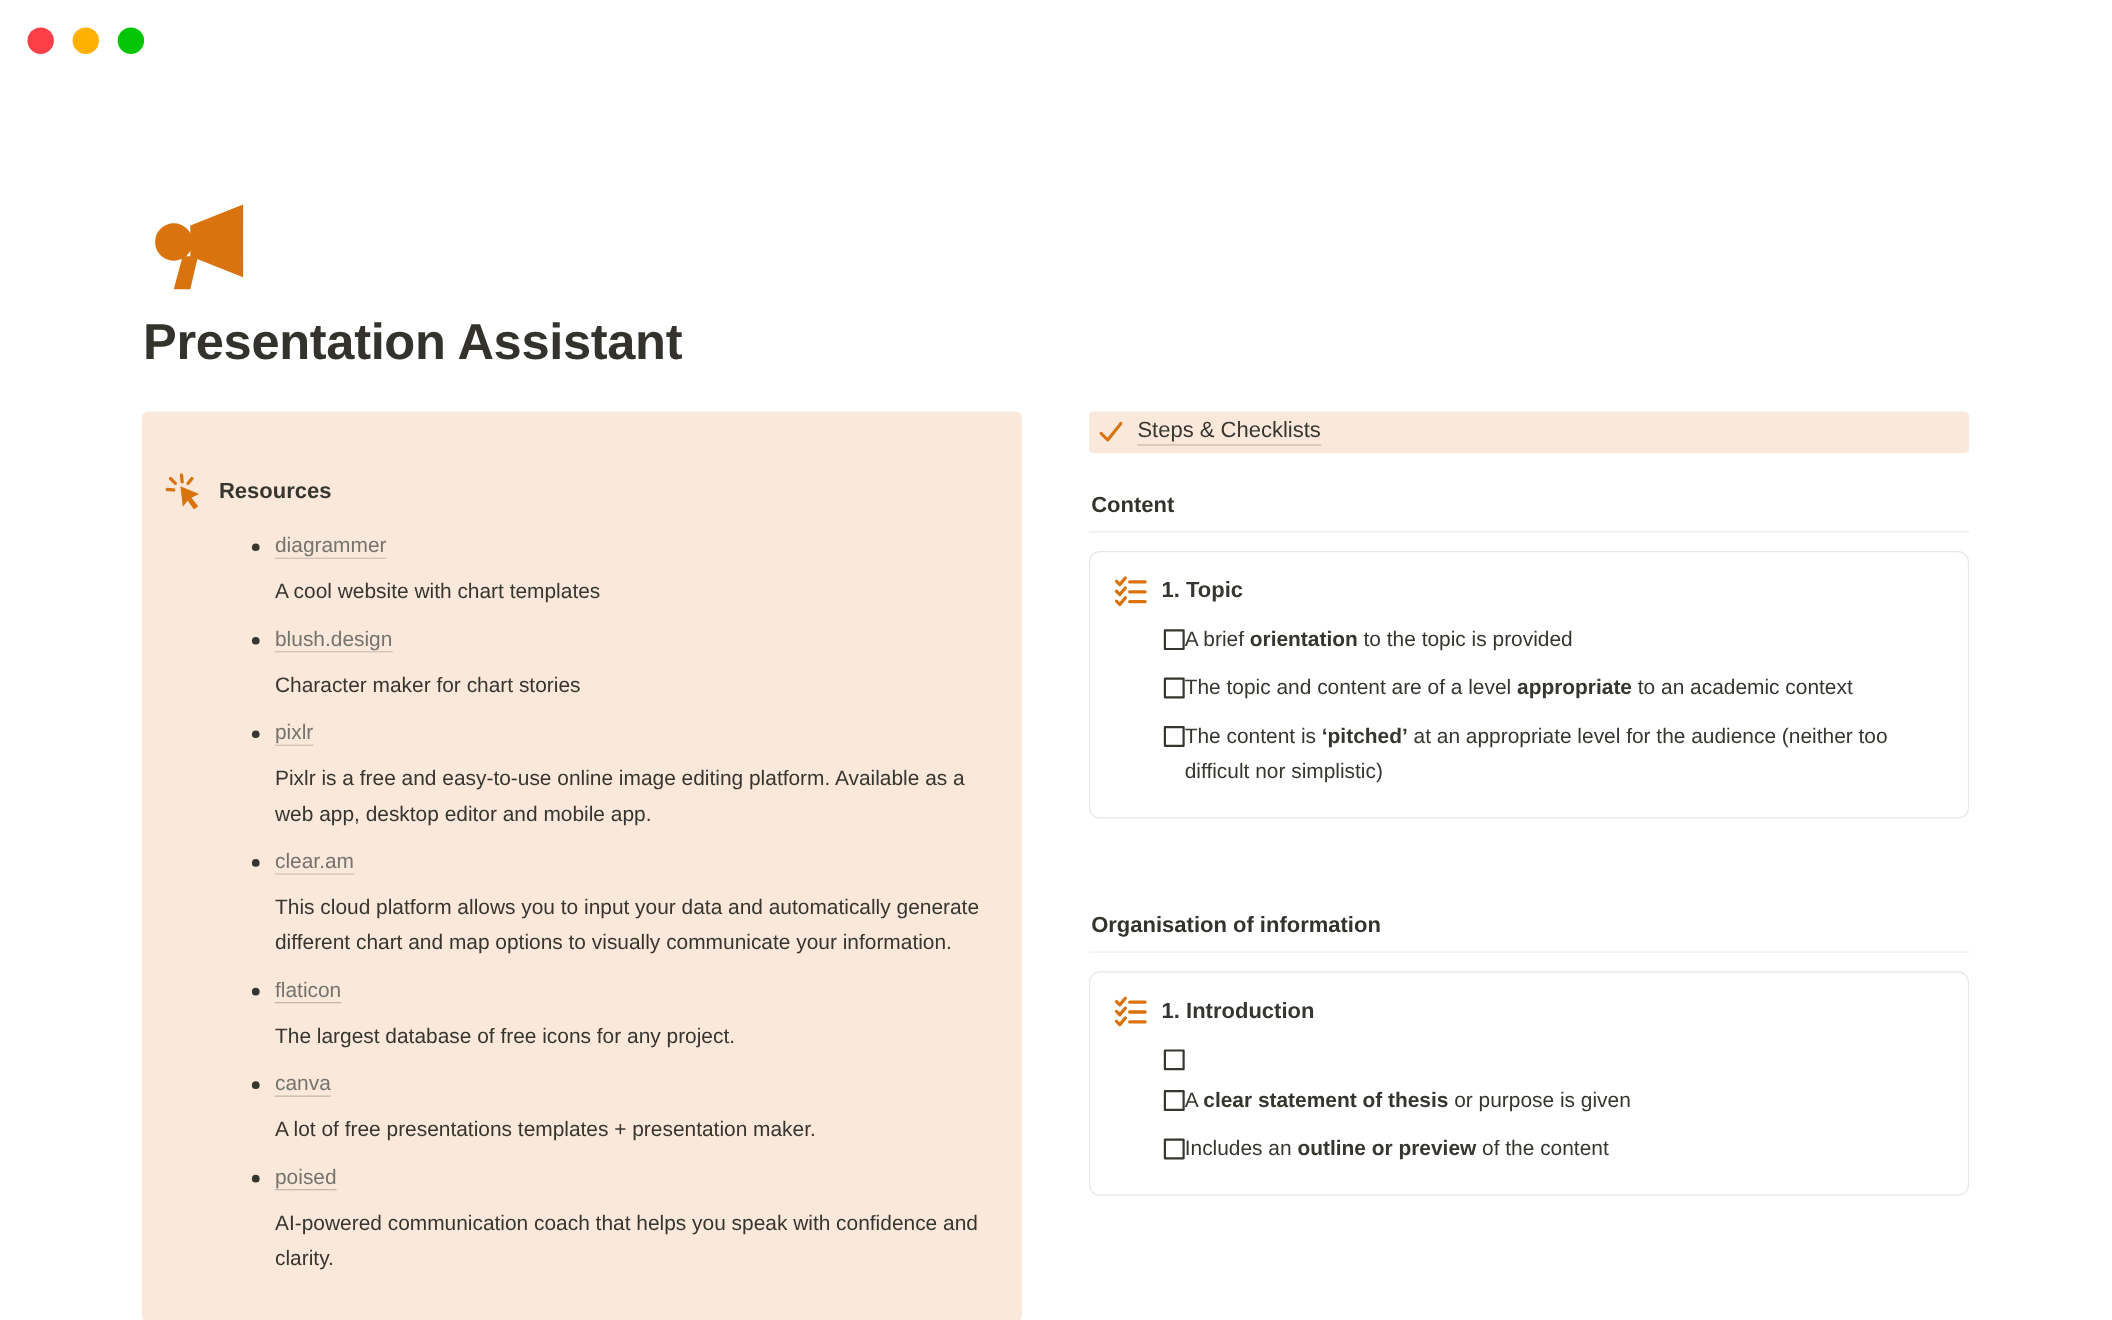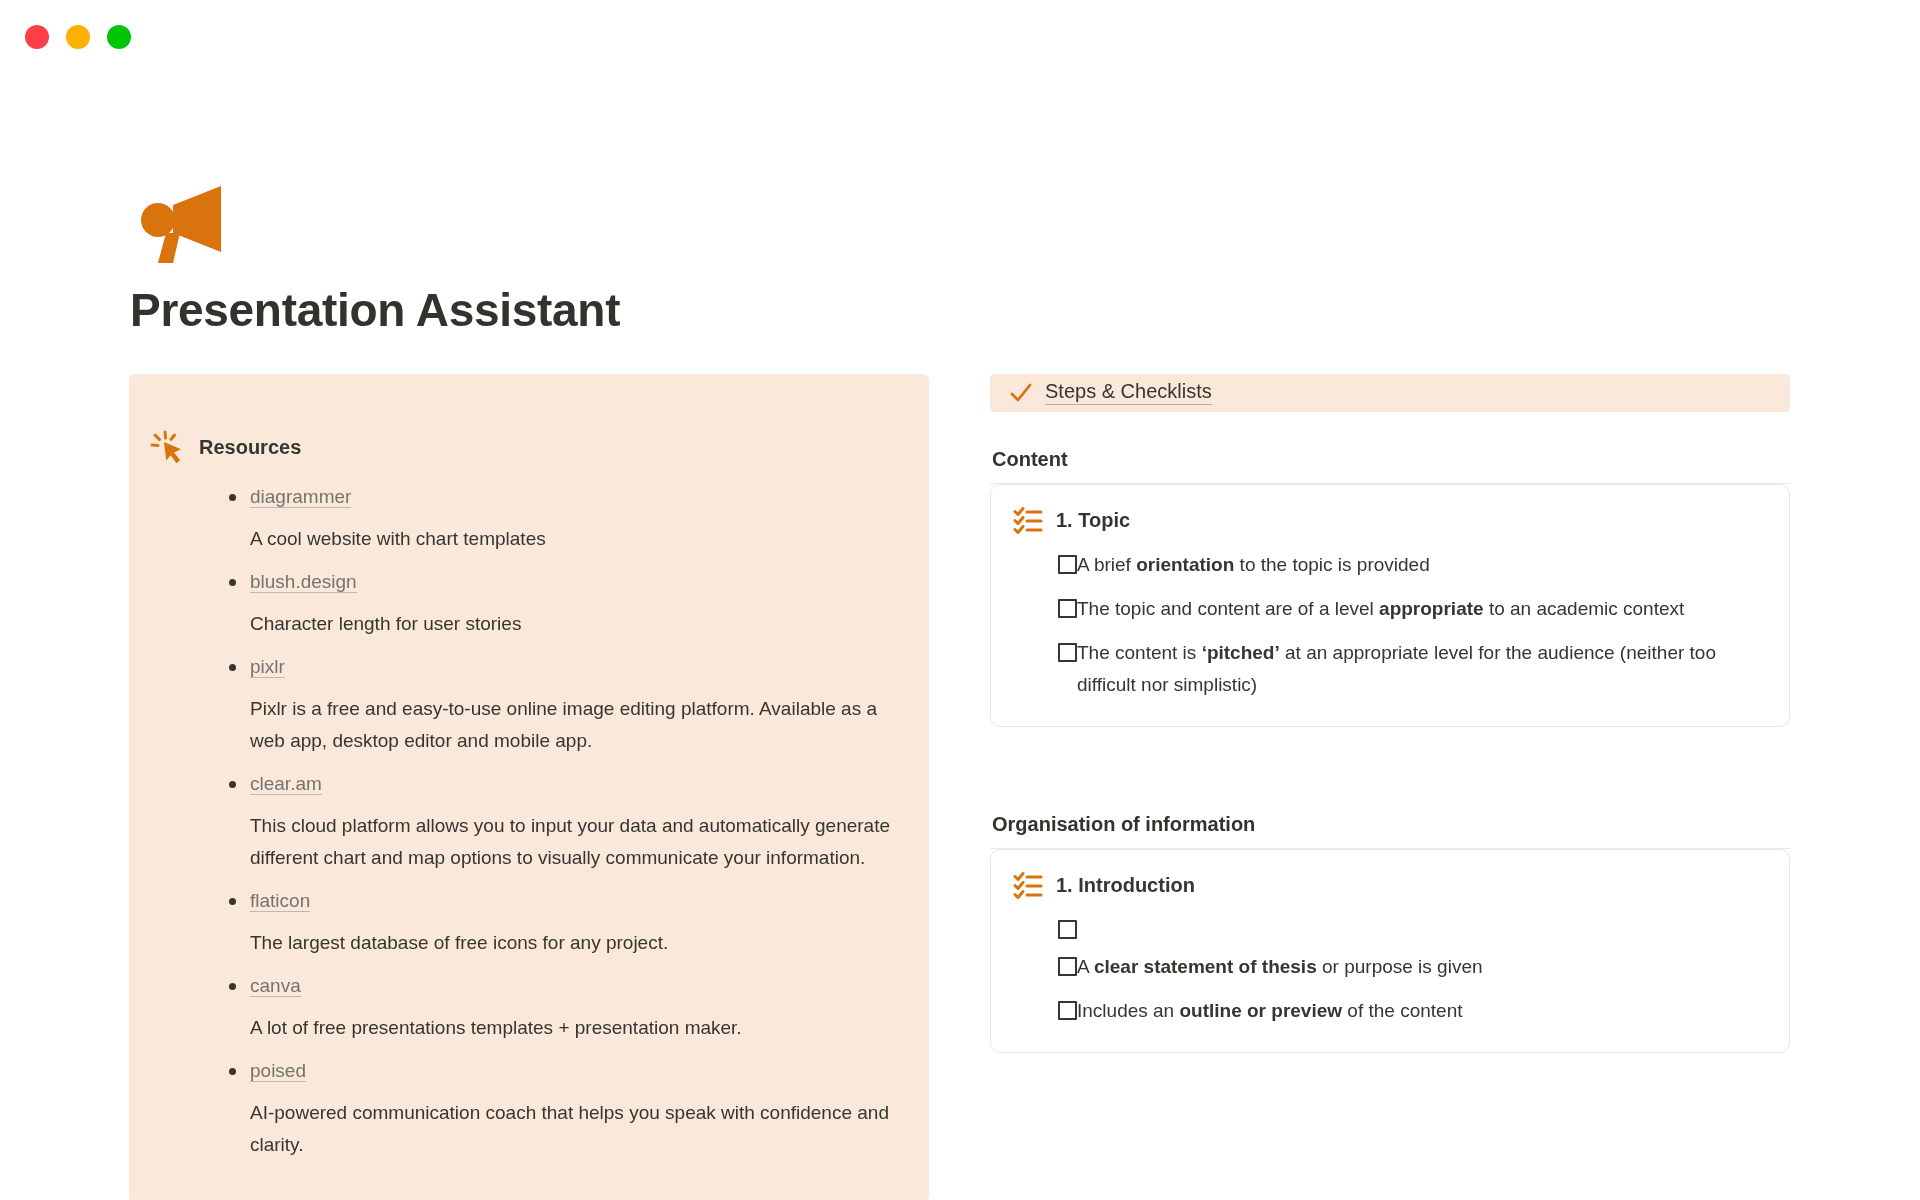--- a/index.html
+++ b/index.html
@@ -55,35 +55,35 @@
   .res-link{
     color:var(--link);text-decoration:none;font-size:19px;line-height:32px;
     border-bottom:1px solid rgba(55,53,47,0.28);
   }
   .res-desc{font-size:19px;line-height:32px;margin-top:10px;color:var(--text);}
 
   
   .right-col{width:800px;}
   .steps-bar{
     height:38px;background:var(--callout-bg);border-radius:4px;
-    display:flex;align-items:center;gap:12px;padding-left:19px;cursor:pointer;
+    display:flex;align-items:center;gap:12px;padding-left:8px;cursor:pointer;
   }
   .steps-bar .ic{width:24px;height:24px;flex:0 0 auto;}
   .steps-link{
     font-size:20px;font-weight:400;color:var(--text);text-decoration:none;
     border-bottom:1px solid rgba(55,53,47,0.32);padding-bottom:1px;
   }
   .section h2{
     font-size:20px;font-weight:700;color:#34322C;
     margin:34px 0 0 2px;line-height:1.3;
   }
   .section.second h2{margin-top:84px;}
   .divider{border:none;border-top:1px solid var(--divider);margin:11px 0 0 0;}
   .card{
-    background:#fff;border:1px solid var(--card-border);
+    margin-top:17px;background:#fff;border:1px solid var(--card-border);
     border-radius:10px;padding:21px 24px 25px 22px;
   }
   .card-head{display:flex;align-items:center;gap:13px;}
   .card-head .ic{width:30px;height:30px;flex:0 0 auto;}
   .card-title{font-size:20px;font-weight:700;}
   .check-list{list-style:none;margin:13px 0 0 45px;padding:0;}
   .check-item{display:flex;align-items:flex-start;margin-top:12px;
     font-size:19px;line-height:32px;}
   .checkbox{
     flex:0 0 auto;width:19px;height:19px;margin-top:6px;background:#fff;
@@ -124,21 +124,21 @@
               <line x1="2" y1="15" x2="8" y2="15.4"></line>
               <line x1="24.5" y1="5" x2="21" y2="9.4"></line>
             </g>
             <path fill="#D9730D" d="M14,12 L31,19.2 L24,22.4 L30.2,30.2 L26.4,33.2 L20.6,25.2 L16.2,30.6 Z"></path>
           </svg>
         </span>
         <span class="callout-title">Resources</span>
       </div>
       <ul class="res-list" id="resources-list">
           <li class="res-item"><a class="res-link" href="#">diagrammer</a><div class="res-desc">A cool website with chart templates</div></li>
-          <li class="res-item"><a class="res-link" href="#">blush.design</a><div class="res-desc">Character length for user stories</div></li>
+          <li class="res-item"><a class="res-link" href="#">blush.design</a><div class="res-desc">Character maker for chart stories</div></li>
           <li class="res-item"><a class="res-link" href="#">pixlr</a><div class="res-desc">Pixlr is a free and easy-to-use online image editing platform. Available as a web app, desktop editor and mobile app.</div></li>
           <li class="res-item"><a class="res-link" href="#">clear.am</a><div class="res-desc">This cloud platform allows you to input your data and automatically generate different chart and map options to visually communicate your information.</div></li>
           <li class="res-item"><a class="res-link" href="#">flaticon</a><div class="res-desc">The largest database of free icons for any project.</div></li>
           <li class="res-item"><a class="res-link" href="#">canva</a><div class="res-desc">A lot of free presentations templates + presentation maker.</div></li>
           <li class="res-item"><a class="res-link" href="#">poised</a><div class="res-desc">AI-powered communication coach that helps you speak with confidence and clarity.</div></li>
         </ul>
     </div>
 
     <div class="right-col">
 

